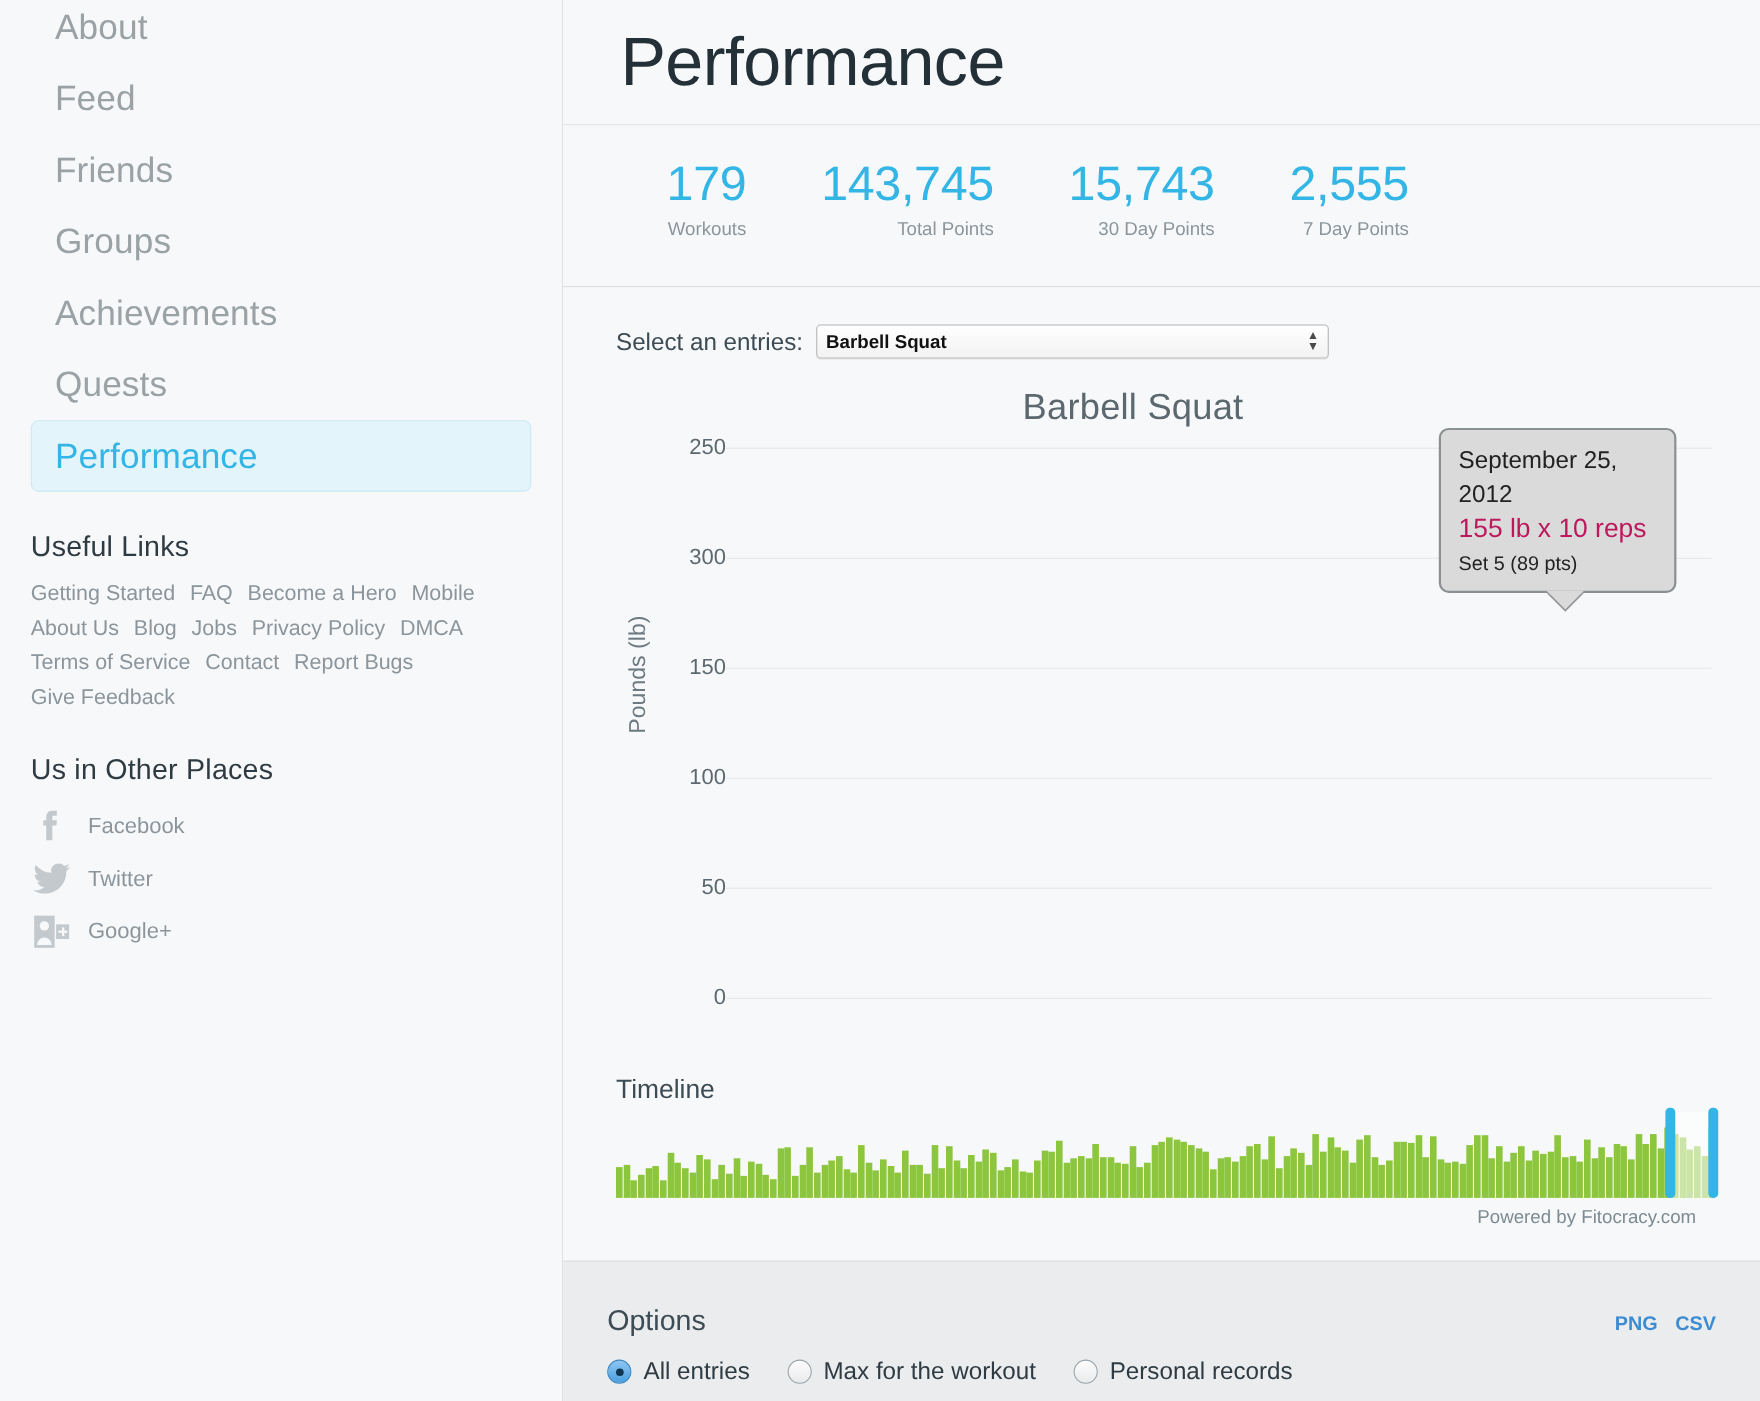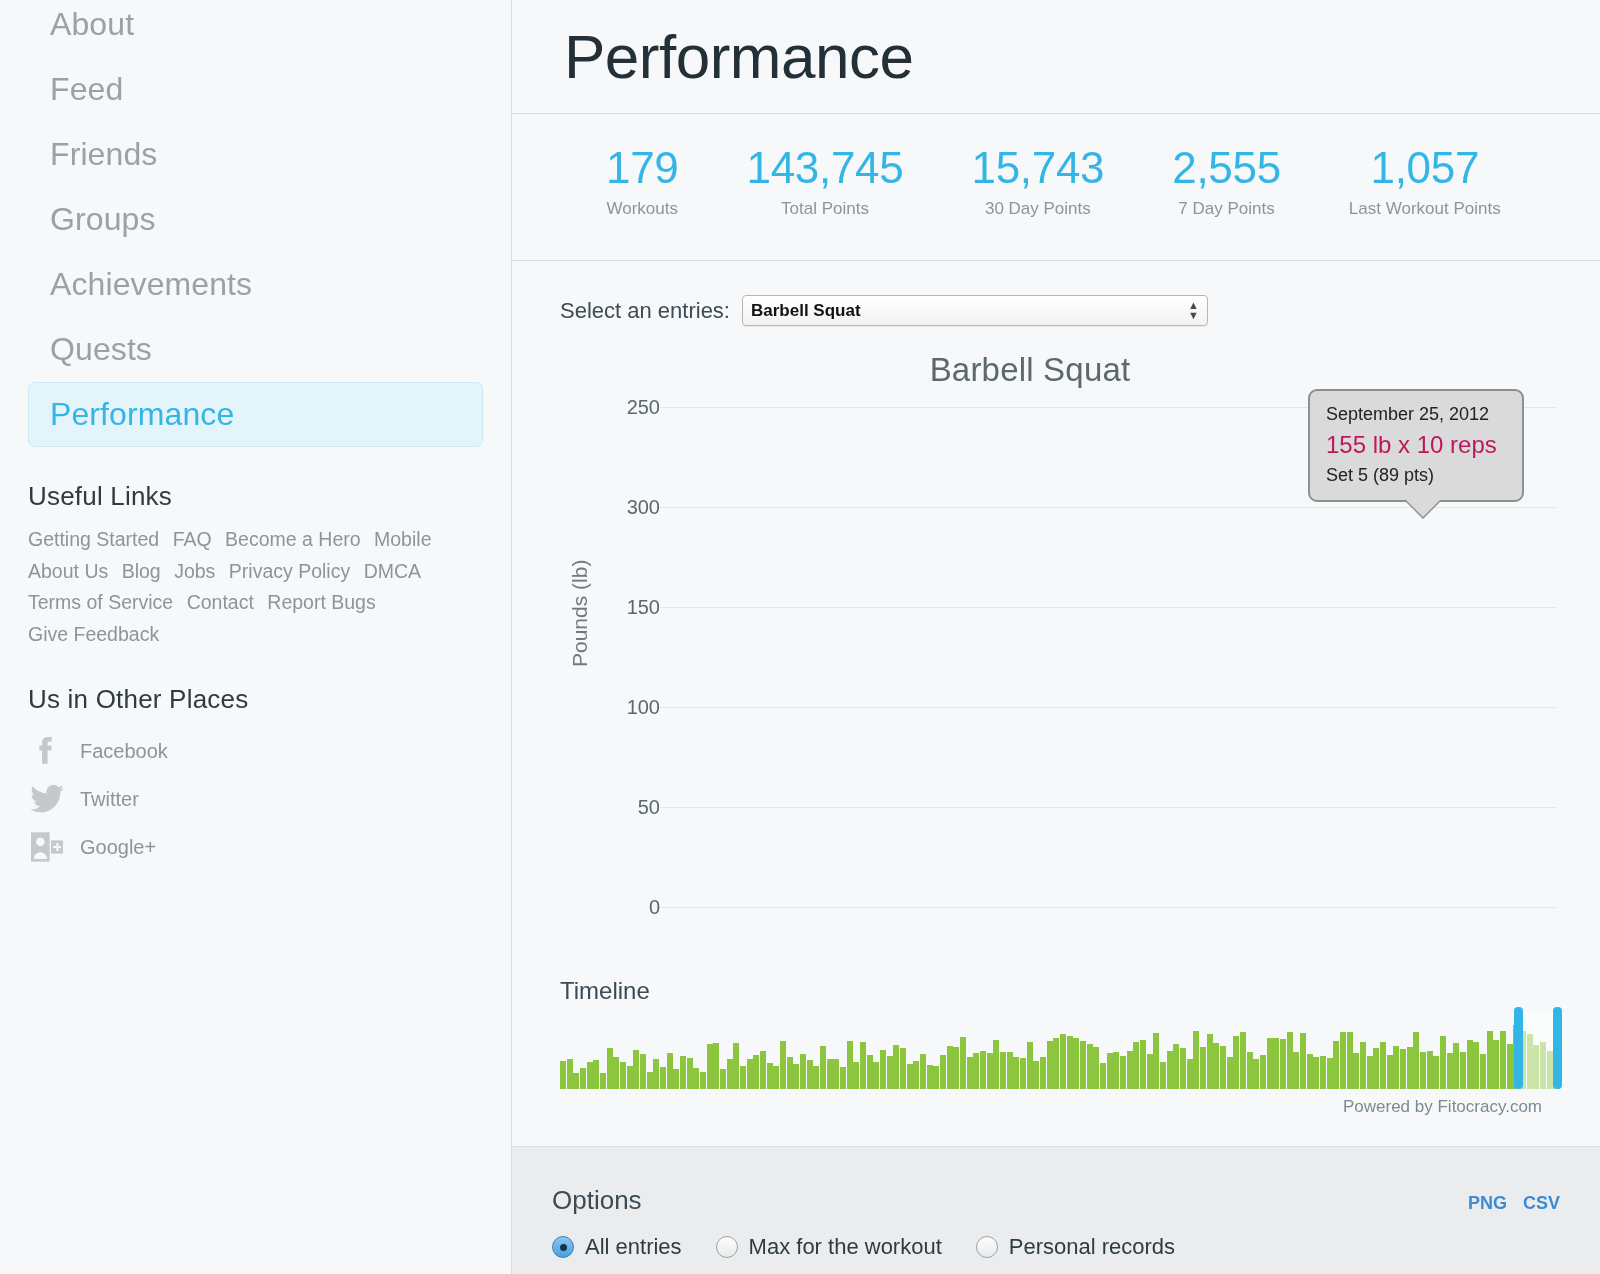--- a/index.html
+++ b/index.html
@@ -76,21 +76,21 @@
   .page-header h1 {
     font-size: 62px; font-weight: 300; color: #243038; letter-spacing: -.5px;
   }
   .stats {
     height: 147px;
     border-bottom: 1px solid #dcdfe0;
     display: flex; align-items: flex-start;
     padding: 30px 0 0 60px;
     background: #f7f8f9;
   }
-  .stat { text-align: center; padding: 0 34px; }
+  .stat { text-align: right; padding: 0 34px; }
   .stat .num {
     font-size: 44px; font-weight: 300; color: #33b5e5;
     line-height: 1.08; letter-spacing: -.3px;
   }
   .stat .lbl { font-size: 17px; color: #8b959b; margin-top: 7px; }
 
   .chartwrap { padding: 34px 30px 0 38px; position: relative; }
   .selrow { display: flex; align-items: center; gap: 12px; padding-left: 10px; }
   .selrow .sellabel { font-size: 22px; color: #3c4b54; }
   .selbox {
@@ -134,21 +134,21 @@
   .xlab {
     position: absolute; font-size: 20px; color: #5b686f;
     bottom: -48px; transform: translateX(-50%);
   }
 
   .tooltip {
     position: absolute; z-index: 20;
     background: #dadada; border: 2px solid #8b9093; border-radius: 9px;
     padding: 11px 16px 12px 16px; width: 216px;
   }
-  .tooltip .t1 { font-size: 18px; color: #222; line-height: 1.42; }
+  .tooltip .t1 { font-size: 22px; color: #222; line-height: 1.42; }
   .tooltip .t2 { font-size: 24px; color: #be185d; line-height: 1.42; }
   .tooltip .t3 { font-size: 18px; color: #222; line-height: 1.45; }
   .tooltip .tail {
     position: absolute; left: 96px; bottom: -17px;
     width: 0; height: 0;
     border-left: 17px solid transparent; border-right: 17px solid transparent;
     border-top: 17px solid #dadada;
     filter: drop-shadow(0 2px 0 #8b9093);
   }
 
@@ -266,24 +266,20 @@
         <div class="num">143,745</div>
         <div class="lbl">Total Points</div>
       </div>
       <div class="stat">
         <div class="num">15,743</div>
         <div class="lbl">30 Day Points</div>
       </div>
       <div class="stat">
         <div class="num">2,555</div>
         <div class="lbl">7 Day Points</div>
-      </div>
-      <div class="stat">
-        <div class="num">1,057</div>
-        <div class="lbl">Last Workout Points</div>
       </div>
     </div>
 
     <div class="chartwrap">
 
       <div class="selrow">
         <span class="sellabel">Select an entries:</span>
         <div class="selbox">
           <span class="val">Barbell Squat</span>
           <span class="arrows">▲<br>▼</span>

